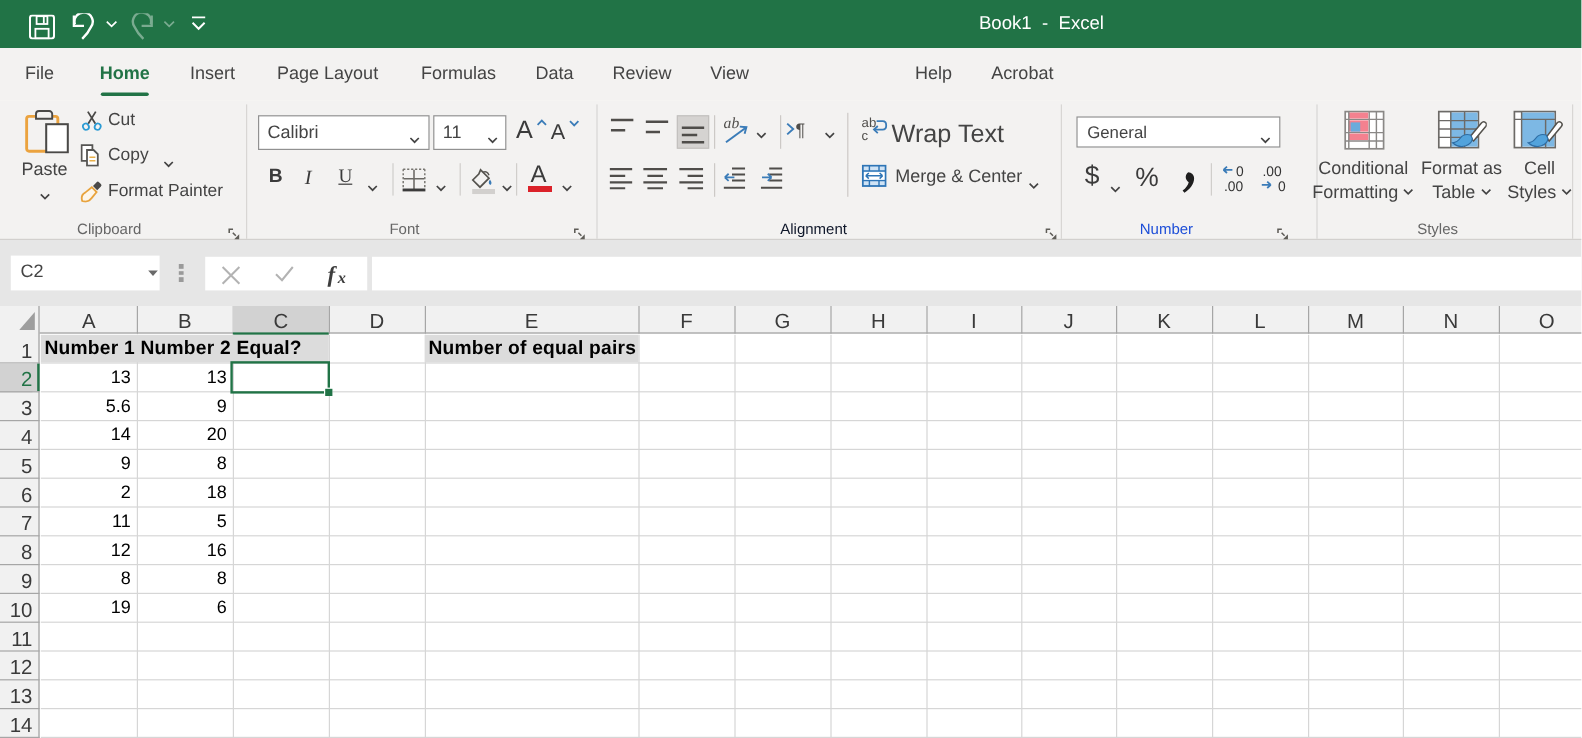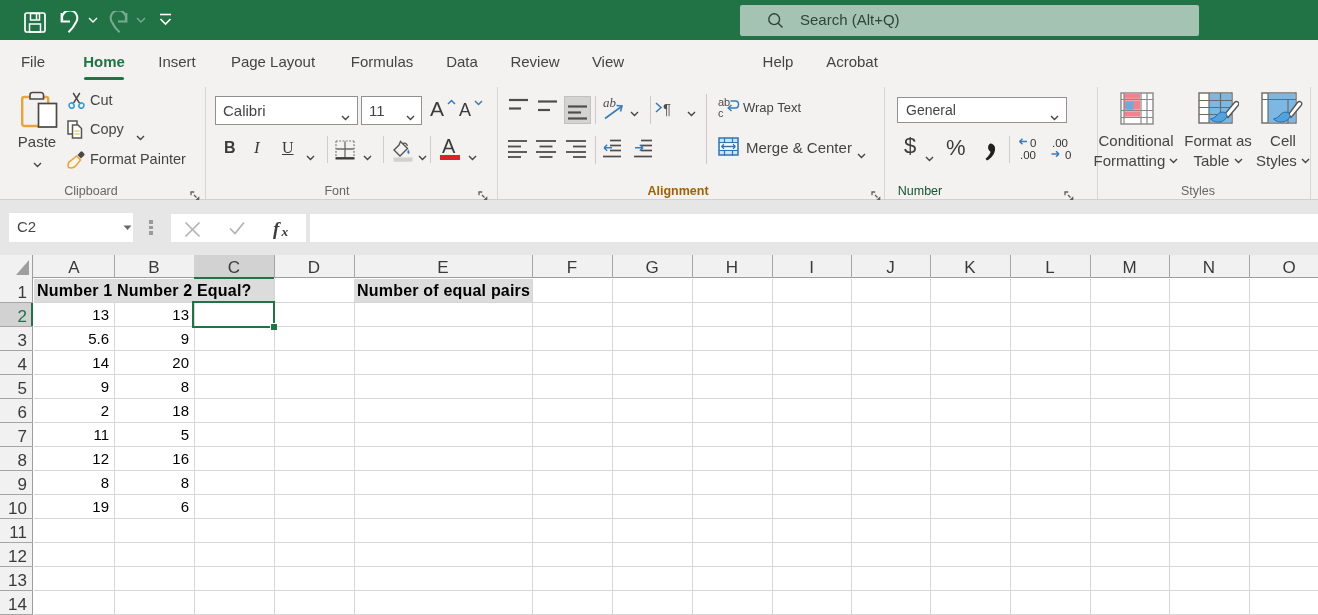--- a/index.html
+++ b/index.html
@@ -33,27 +33,20 @@
   <svg class="abs" style="left:136px;top:17px;opacity:.4" width="10" height="7" viewBox="0 0 10 7">
         <path d="M1 1 l4 4 L9 1" stroke="#fff" stroke-width="1.4" fill="none"></path>
       </svg>
 
   <svg class="abs" style="left:158px;top:13px" width="15" height="14" viewBox="0 0 15 14">
     <path d="M2 1.5 h11" stroke="#fff" stroke-width="1.6" fill="none"></path>
     <path d="M2.5 6 l5 5 L12.5 6" stroke="#fff" stroke-width="1.6" fill="none"></path>
   </svg>
   <div class="abs" style="left:0;top:0;width:920px;height:40px;color:#fff;font-size:15.5px;text-align:right;line-height:40px;">Book1&nbsp; -&nbsp; Excel</div>
 
-  <div class="abs" style="left:740px;top:5px;width:459px;height:31px;background:#a4c3b2;border-radius:2px;">
-    <svg class="abs" style="left:27px;top:7px" width="17" height="17" viewBox="0 0 17 17">
-      <circle cx="7.2" cy="7.2" r="5.4" fill="none" stroke="#2c4636" stroke-width="1.4"></circle>
-      <path d="M11.2 11.2 L15.5 15.5" stroke="#2c4636" stroke-width="1.4"></path>
-    </svg>
-    <div class="abs" style="left:60px;top:0;height:31px;line-height:30px;color:#2c4637;font-size:15px;">Search (Alt+Q)</div>
-  </div>
 </div>
 
 <div class="abs" style="left:0;top:40px;width:1318px;height:44px;background:#f3f2f1;">
 <div class="abs" style="left:14px;top:0;width:38px;height:44px;line-height:44px;text-align:center;font-size:15px;color:#444;font-weight:normal;">File</div>
 <div class="abs" style="left:78px;top:0;width:52px;height:44px;line-height:44px;text-align:center;font-size:15px;color:#217346;font-weight:bold;">Home</div>
 <div class="abs" style="left:84px;top:37px;width:40px;height:3px;background:#217346;border-radius:2px;"></div>
 <div class="abs" style="left:155px;top:0;width:44px;height:44px;line-height:44px;text-align:center;font-size:15px;color:#444;font-weight:normal;">Insert</div>
 <div class="abs" style="left:227px;top:0;width:92px;height:44px;line-height:44px;text-align:center;font-size:15px;color:#444;font-weight:normal;">Page Layout</div>
 <div class="abs" style="left:347px;top:0;width:70px;height:44px;line-height:44px;text-align:center;font-size:15px;color:#444;font-weight:normal;">Formulas</div>
 <div class="abs" style="left:441px;top:0;width:42px;height:44px;line-height:44px;text-align:center;font-size:15px;color:#444;font-weight:normal;">Data</div>
@@ -63,22 +56,22 @@
 <div class="abs" style="left:822px;top:0;width:60px;height:44px;line-height:44px;text-align:center;font-size:15px;color:#444;font-weight:normal;">Acrobat</div>
 </div>
 <div class="abs" style="left:0;top:84px;width:1318px;height:116px;background:#f3f2f1;border-bottom:1px solid #d2d0ce;font-size:14.5px;color:#444;">
 <div class="abs" style="left:205px;top:3px;width:1px;height:112px;background:#d8d6d4;"></div>
 <div class="abs" style="left:497px;top:3px;width:1px;height:112px;background:#d8d6d4;"></div>
 <div class="abs" style="left:884px;top:3px;width:1px;height:112px;background:#d8d6d4;"></div>
 <div class="abs" style="left:1097px;top:3px;width:1px;height:112px;background:#d8d6d4;"></div>
 <div class="abs" style="left:1310px;top:3px;width:1px;height:112px;background:#d8d6d4;"></div>
 <div class="abs" style="left:31px;top:100px;width:120px;text-align:center;font-size:12.5px;color:#666;">Clipboard</div>
 <div class="abs" style="left:277px;top:100px;width:120px;text-align:center;font-size:12.5px;color:#666;">Font</div>
-<div class="abs" style="left:618px;top:100px;width:120px;text-align:center;font-size:12.5px;color:#a16207;font-weight:bold;">Alignment</div>
-<div class="abs" style="left:860px;top:100px;width:120px;text-align:center;font-size:12.5px;color:#14532d;">Number</div>
+<div class="abs" style="left:618px;top:100px;width:120px;text-align:center;font-size:12.5px;color:#0f172a;">Alignment</div>
+<div class="abs" style="left:912px;top:100px;width:120px;text-align:center;font-size:12.5px;color:#1d4ed8;">Number</div>
 <div class="abs" style="left:1138px;top:100px;width:120px;text-align:center;font-size:12.5px;color:#666;">Styles</div>
 <div class="abs" style="left:190px;top:105px;"><svg width="11" height="11" viewBox="0 0 11 11">
           <path d="M1 4.2 V1 h3.2 M4 4 L6.5 6.5" stroke="#5f5d58" stroke-width="1.3" fill="none"></path>
           <path d="M9.3 9.3 V5.2 L5.2 9.3 z" fill="#5f5d58"></path>
         </svg></div>
 <div class="abs" style="left:478px;top:105px;"><svg width="11" height="11" viewBox="0 0 11 11">
           <path d="M1 4.2 V1 h3.2 M4 4 L6.5 6.5" stroke="#5f5d58" stroke-width="1.3" fill="none"></path>
           <path d="M9.3 9.3 V5.2 L5.2 9.3 z" fill="#5f5d58"></path>
         </svg></div>
 <div class="abs" style="left:871px;top:105px;"><svg width="11" height="11" viewBox="0 0 11 11">
@@ -250,21 +243,21 @@
         <path d="M0 17.5 h18" stroke="#4f4d4a" stroke-width="1.7"></path>
     <path d="M1 8.8 h8 M9 8.8 l-3.2 -3 M9 8.8 l-3.2 3" fill="none" stroke="#3b7cb8" stroke-width="1.5"></path>
   </svg>
 
   <svg class="abs" style="left:718px;top:13px" width="22" height="21" viewBox="0 0 22 21">
     <text x="0" y="9" font-size="11" fill="#4f4d4a">ab</text>
     <text x="0" y="20" font-size="11" fill="#4f4d4a">c</text>
     <path d="M12.5 4 h5 q3 0 3 3.5 q0 3.5 -3 3.5 h-7" fill="none" stroke="#3b7cb8" stroke-width="1.5"></path>
     <path d="M13.5 8 l-3.2 3 3.2 3" fill="none" stroke="#3b7cb8" stroke-width="1.5"></path>
   </svg>
-  <div class="abs" style="left:743px;top:16px;font-size:13px;">Wrap Text</div>
+  <div class="abs" style="left:743px;top:16px;font-size:21px;">Wrap Text</div>
   <svg class="abs" style="left:718px;top:53px" width="21" height="19" viewBox="0 0 21 19">
     <rect x="1" y="1" width="19" height="17" fill="#cfe3f5" stroke="#2e75b6" stroke-width="1.5"></rect>
     <path d="M6.5 1 v4.5 M14.5 1 v4.5 M6.5 14 v4.5 M14.5 14 v4.5 M1 5.5 h19 M1 13.5 h19" stroke="#2e75b6" stroke-width="1.2"></path>
     <rect x="2" y="6.5" width="17" height="6" fill="#fff"></rect>
     <path d="M3.5 9.5 h14 M3.5 9.5 l2.5 -2.3 M3.5 9.5 l2.5 2.3 M17.5 9.5 l-2.5 -2.3 M17.5 9.5 l-2.5 2.3" stroke="#2e75b6" stroke-width="1.3" fill="none"></path>
   </svg>
   <div class="abs" style="left:746px;top:55px;font-size:15px;">Merge &amp; Center</div>
   <div class="abs" style="left:857px;top:62px;"><svg width="9" height="6" viewBox="0 0 9 6">
           <path d="M1 1 l3.5 3.5 L8 1" stroke="#444" stroke-width="1.4" fill="none"></path>
         </svg></div>

